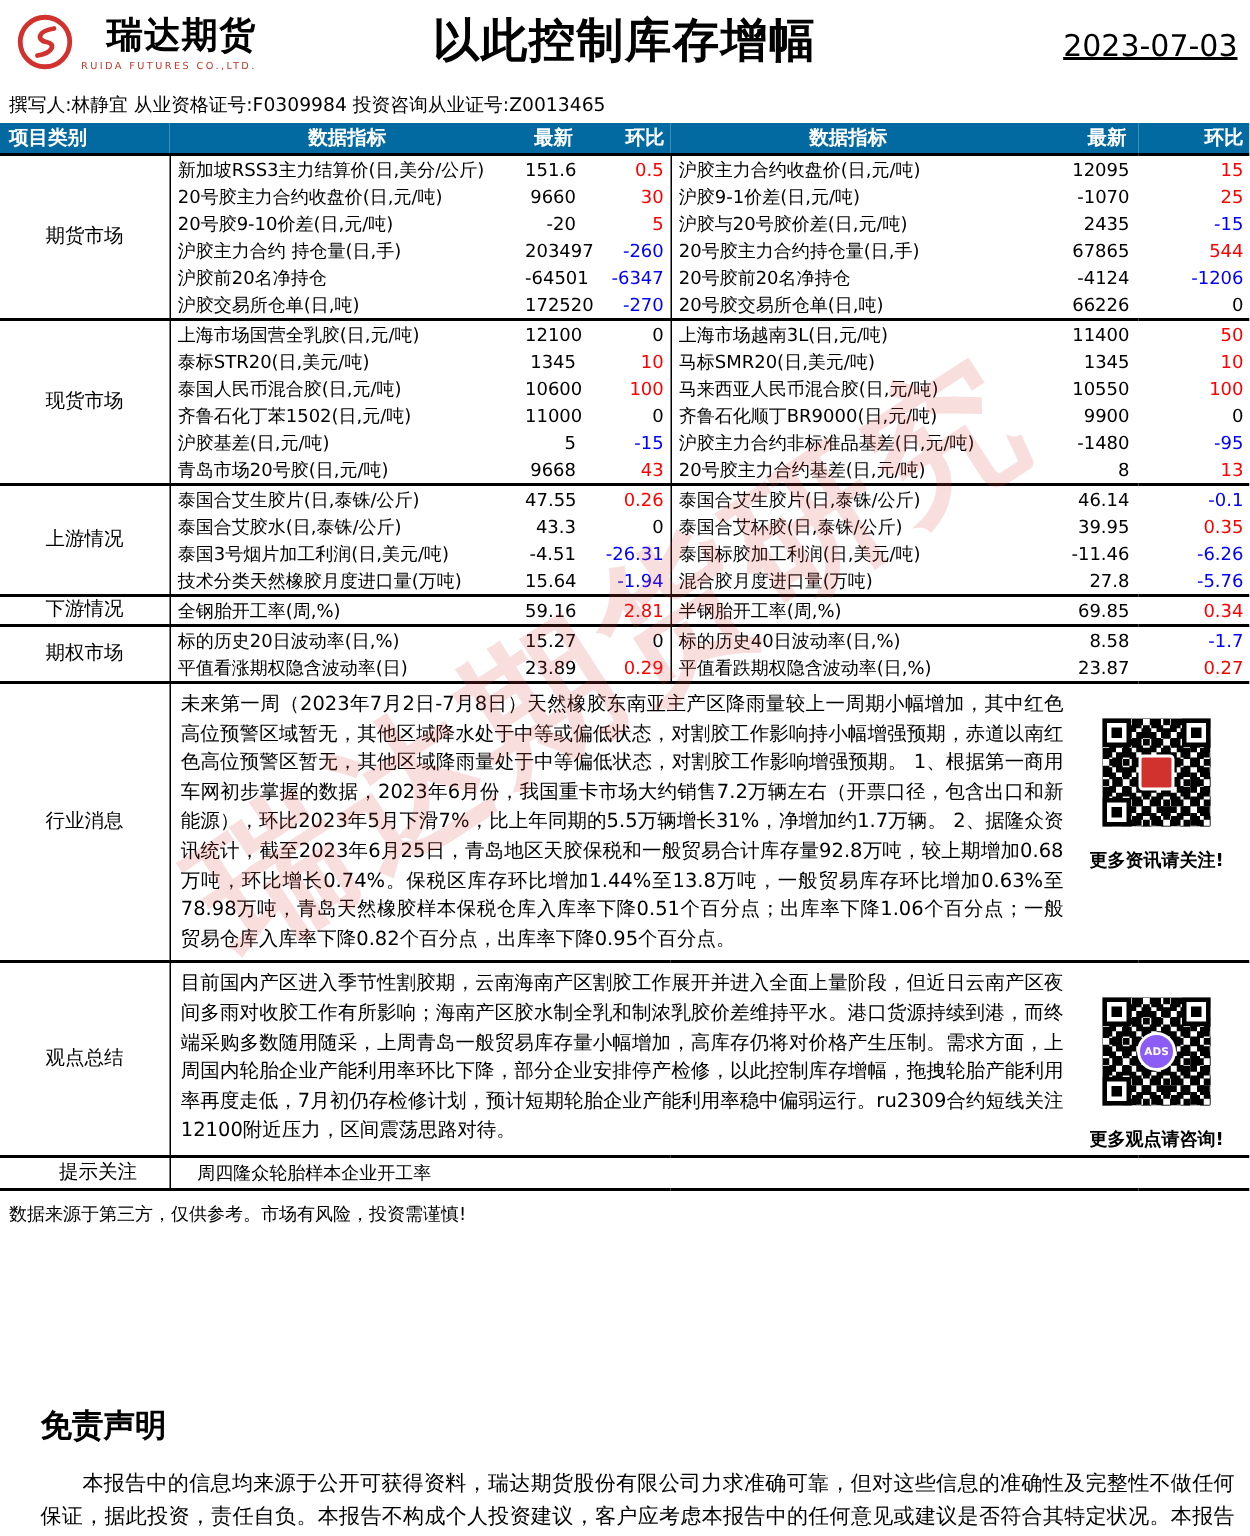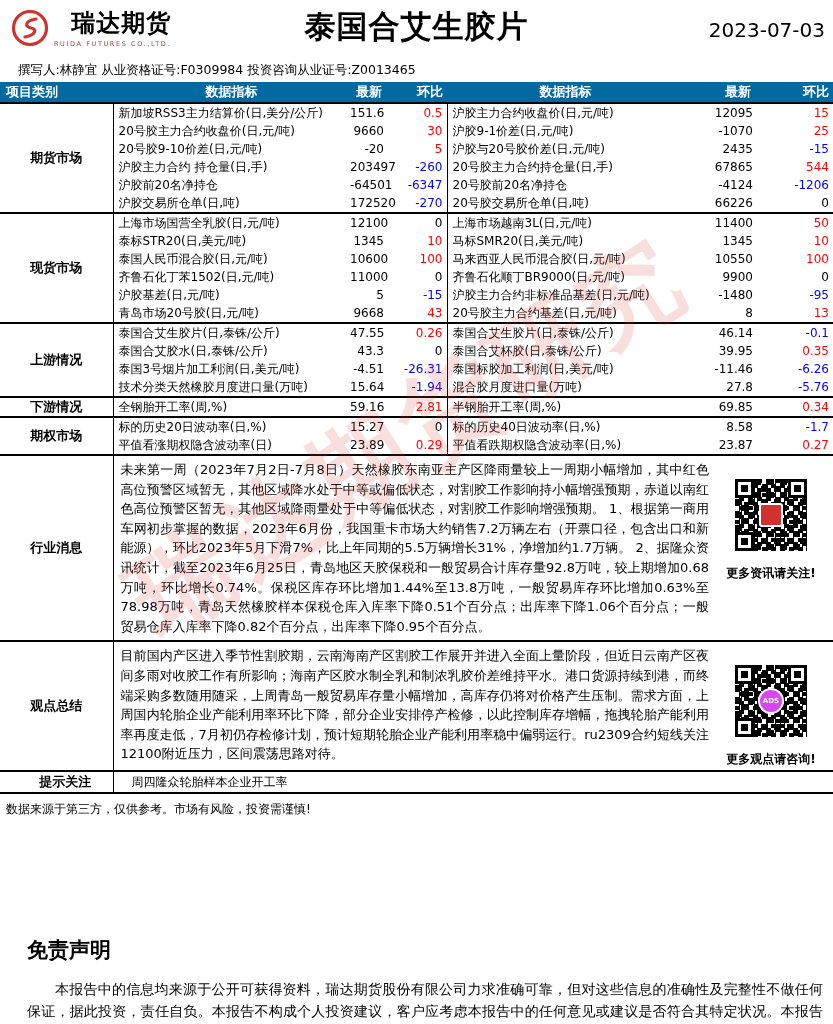--- a/index.html
+++ b/index.html
@@ -9,31 +9,31 @@
     -webkit-font-smoothing:antialiased;
   }
   
   .hdr{position:relative;height:58px;}
   .logo{position:absolute;left:10px;top:8px;display:flex;align-items:flex-start;}
   .logo-icon{width:40px;height:40px;}
   .logo-txt{margin-left:4px;display:flex;flex-direction:column;align-items:flex-end;}
   .logo-name{font-size:24px;font-weight:bold;letter-spacing:1px;line-height:30px;}
   .logo-sub{font-size:6.5px;color:#c0392b;letter-spacing:1.6px;margin-top:2px;}
   .doc-title{position:absolute;left:0;right:0;top:6px;text-align:center;font-size:31px;font-weight:bold;letter-spacing:1px;}
-  .doc-date{position:absolute;right:8px;top:18px;font-size:20px;}
-  .author{font-size:12.5px;padding:4px 0 3px 18px;}
+  .doc-date{position:absolute;right:8px;top:18px;font-size:20px;text-decoration:underline;}
+  .author{font-size:12.5px;padding:4px 0 3px 6px;}
   
   table{border-collapse:collapse;width:833px;table-layout:fixed;}
   thead th{background:#0369a1;color:#fff;font-size:13px;font-weight:bold;height:20px;padding:0;}
   th.c1{text-align:left;padding-left:6px;}
   th.ind{text-align:center;}
   th.num{text-align:right;padding-right:8px;}
   th.chgL{text-align:right;padding-right:4px;}
   td{height:18px;padding:0;font-size:12px;line-height:18px;white-space:nowrap;overflow:visible;}
-  td.cat{text-align:center;border-right:1px solid #000;font-size:13px;vertical-align:middle;white-space:normal;line-height:16px;font-weight:bold;}
+  td.cat{text-align:center;border-right:1px solid #000;font-size:13px;vertical-align:middle;white-space:normal;line-height:16px;}
   td.lbl{padding-left:5px;text-align:left;}
   td.val{text-align:right;padding-right:6px;}
   td.chg{text-align:right;padding-right:4px;}
   td.chg.divider{border-right:1px solid #000;}
   tr.section-start td{border-top:2px solid #000;margin-top:29px;}
   tbody.last td{border-bottom:2.5px solid #000;}
   td.bigcell{white-space:normal;vertical-align:top;}
   .big-wrap{position:relative;padding:4px 124px 4px 7px;font-size:13px;line-height:19.6px;text-align:justify;}
   .news-row .big-wrap{min-height:172px;}
   .sum-row .big-wrap{min-height:120px;}
@@ -44,21 +44,21 @@
   .qr-pattern{width:72px;height:72px;
     background:
       repeating-conic-gradient(#000 0% 25%, transparent 0% 50%) 0 0/13px 13px,
       repeating-conic-gradient(#000 0% 25%, #fff 0% 50%) 0 0/9px 9px;}
   .finder{position:absolute;width:13px;height:13px;border:3px solid #000;background:#fff;}
   .finder::after{content:"";position:absolute;left:3px;top:3px;width:7px;height:7px;background:#000;}
   .finder.tl{left:3px;top:3px;} .finder.tr{right:3px;top:3px;} .finder.bl{left:3px;bottom:3px;}
   .qr-logo{position:absolute;left:50%;top:50%;transform:translate(-50%,-50%);}
   .qr-logo.red{width:20px;height:20px;background:#d2322e;border:2px solid #fff;border-radius:3px;
     color:#fff;font-size:5px;line-height:20px;text-align:center;}
-  .qr-logo.blue{width:22px;height:22px;background:#d946ef;border:2px solid #fff;border-radius:50%;
+  .qr-logo.blue{width:22px;height:22px;background:#8b5cf6;border:2px solid #fff;border-radius:50%;
     color:#fff;font-size:7px;line-height:22px;text-align:center;font-weight:bold;}
   .qr-caption{font-size:12px;font-weight:bold;margin-top:9px;white-space:nowrap;}
   
   .footnote{font-size:12px;padding:7px 0 0 6px;}
   .disclaimer{margin-top:118px;padding:0 10px 0 27px;}
   .disc-title{font-size:21px;font-weight:bold;margin:0 0 14px 0;}
   .disc-text{font-size:14px;line-height:22px;text-indent:2em;text-align:justify;margin:0;}
   
   .watermark{position:absolute;left:105px;top:555px;transform:rotate(-33deg);transform-origin:0 0;
     font-size:100px;font-weight:bold;color:rgba(219,72,72,0.18);letter-spacing:6px;white-space:nowrap;
@@ -74,21 +74,21 @@
   <div class="logo">
     <svg class="logo-icon" viewBox="0 0 40 40">
       <circle cx="20" cy="20" r="16.5" fill="none" stroke="#d2322e" stroke-width="3.2"></circle>
       <path d="M26 11 C14 13, 15 19, 21 20 C27 21, 26 27, 15 29" fill="none" stroke="#d2322e" stroke-width="3.2" stroke-linecap="round"></path>
     </svg>
     <div class="logo-txt">
       <span class="logo-name">瑞达期货</span>
       <span class="logo-sub">RUIDA FUTURES CO.,LTD.</span>
     </div>
   </div>
-  <div class="doc-title">泰国合艾生胶片</div>
+  <div class="doc-title">以此控制库存增幅</div>
   <div class="doc-date">2023-07-03</div>
 </div>
 <div class="author">撰写人:林静宜 从业资格证号:F0309984 投资咨询从业证号:Z0013465</div>
 
 <table>
   <colgroup>
     <col style="width:113px">
       <col style="width:237px">
       <col style="width:40px">
       <col style="width:57px">

